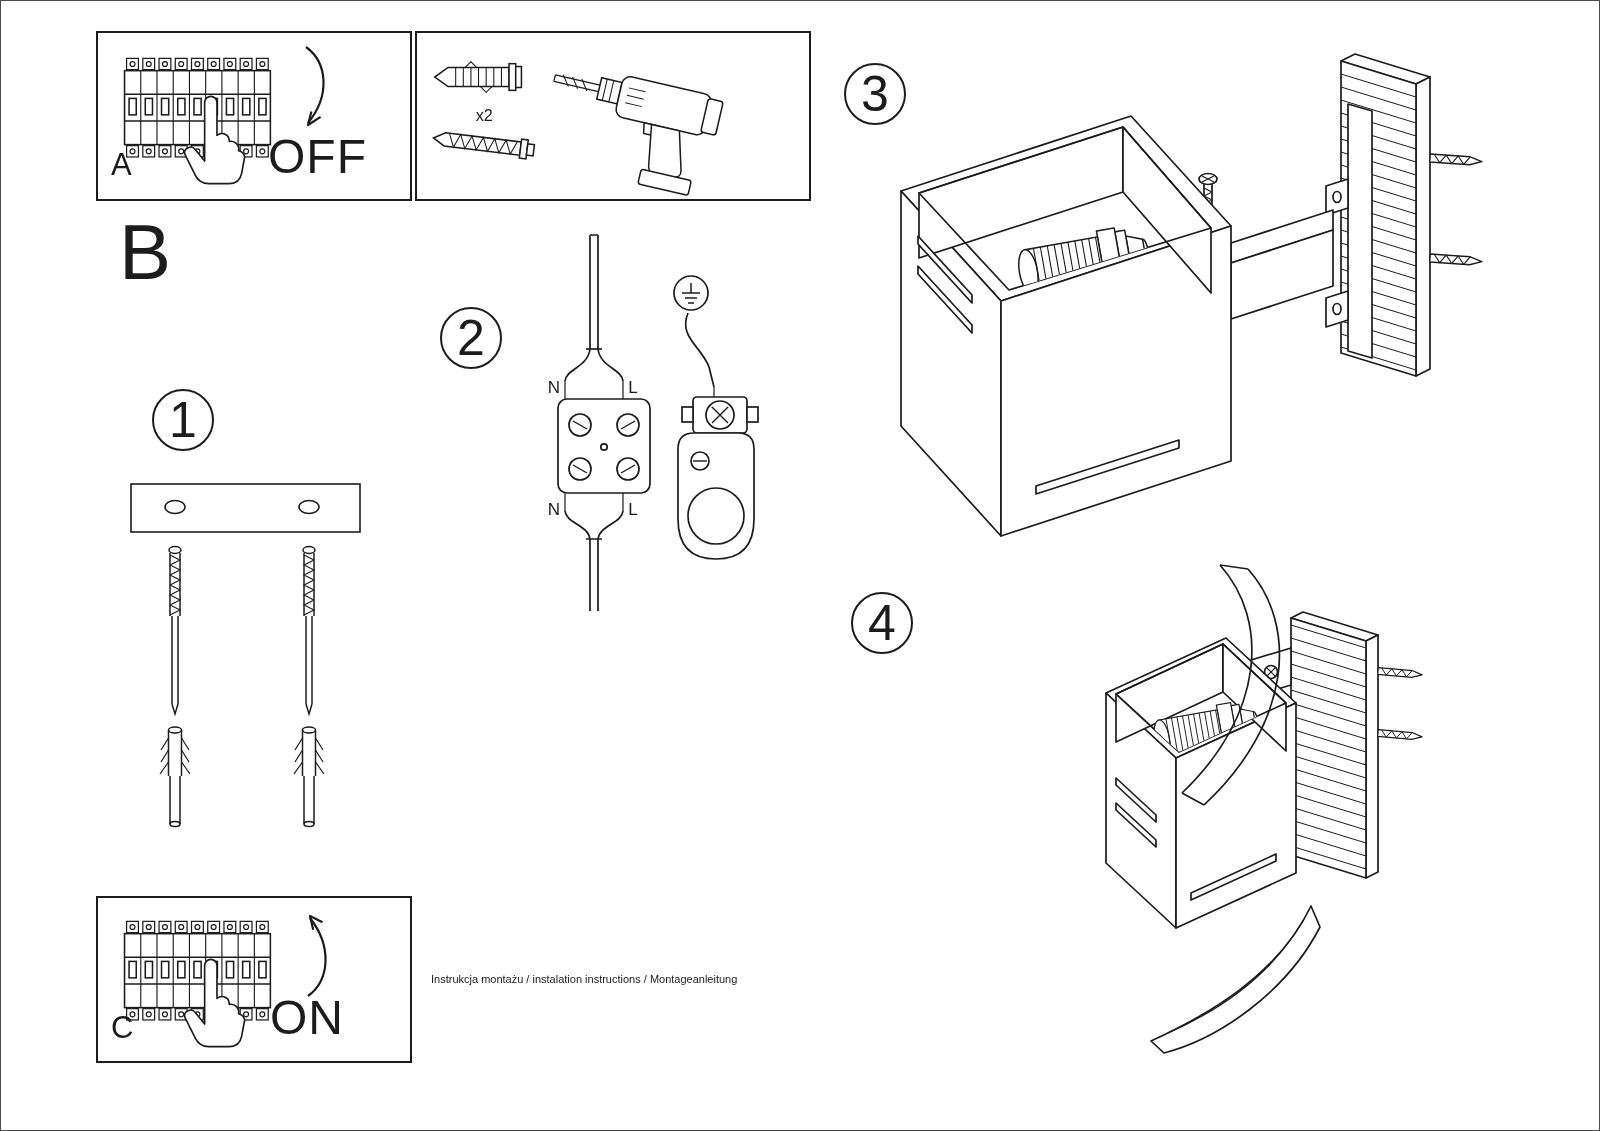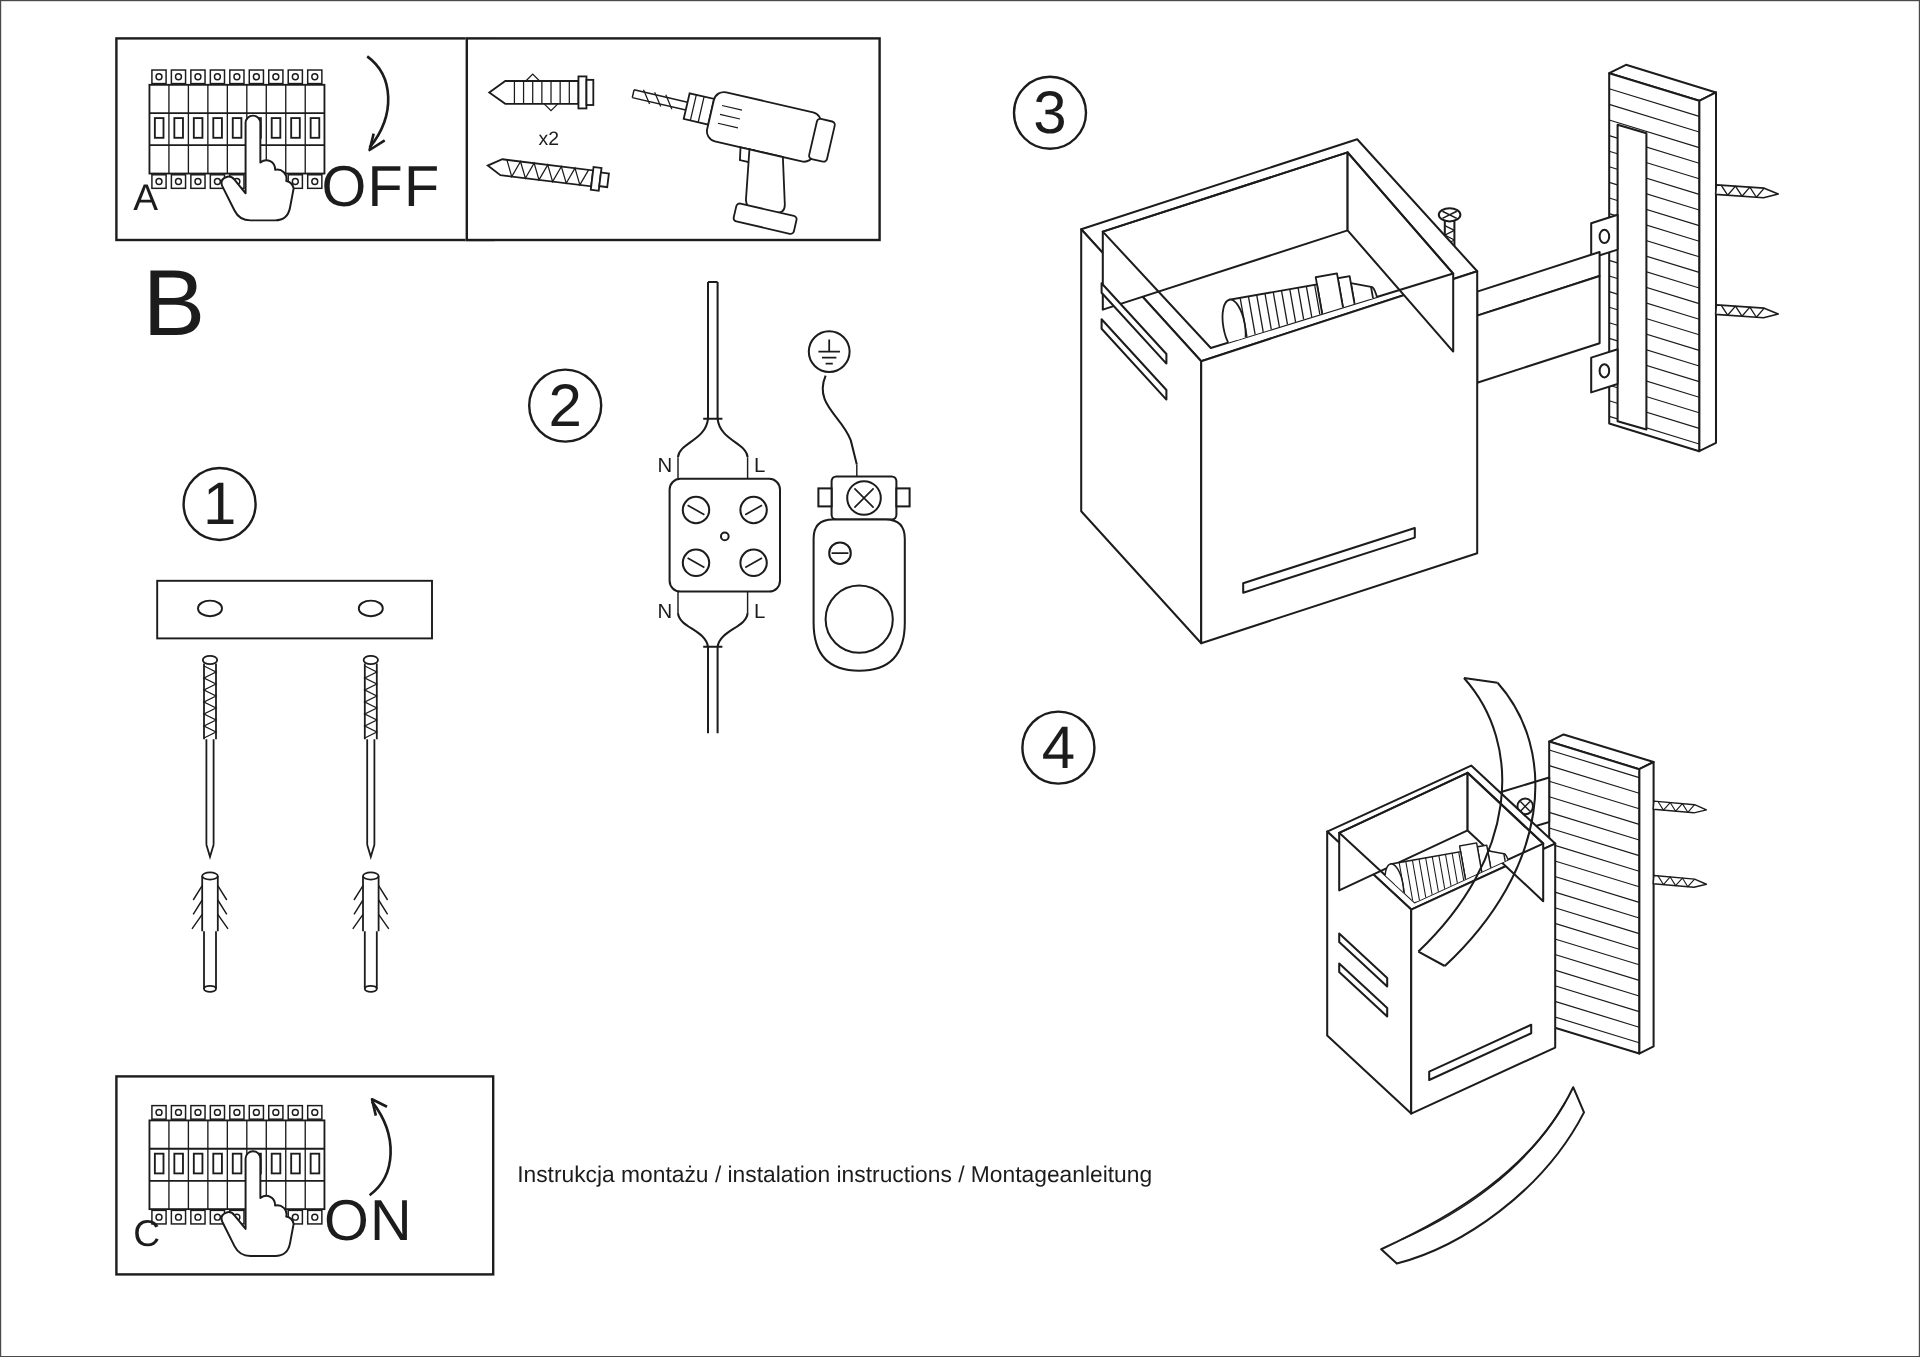--- a/index.html
+++ b/index.html
@@ -1,28 +1,28 @@
 <!DOCTYPE html>
 <html><head>
 <meta charset="utf-8">
 <style>
   *{margin:0;padding:0;box-sizing:border-box}
   body{background:#fff;font-family:"Liberation Sans",sans-serif;color:#1c1c1c}
   .sheet{position:relative;width:1600px;height:1131px;background:#fff;border:1px solid #4a4a4a;overflow:hidden}
   .box{position:absolute;border:2px solid #1c1c1c;background:#fff}
   .box-a{left:95px;top:30px;width:316px;height:170px}
-  .box-tools{left:387px;top:30px;width:346px;height:170px}
+  .box-tools{left:414px;top:30px;width:396px;height:170px}
   .box-c{left:95px;top:895px;width:316px;height:167px}
   .drawing{position:absolute}
   .state-label{position:absolute;font-size:48px;letter-spacing:1px}
   .corner-label{position:absolute;left:13px;font-size:31px}
   .letter-b{position:absolute;left:118px;top:206px;font-size:78px}
   .step-circle{position:absolute;width:62px;height:62px;border:2.5px solid #1c1c1c;border-radius:50%;
     display:flex;align-items:center;justify-content:center;font-size:50px;background:#fff;line-height:1}
-  .footer{position:absolute;left:430px;top:965px;font-size:19px;line-height:27px}
+  .footer{position:absolute;left:430px;top:965px;font-size:11px;line-height:27px}
   svg text{font-family:"Liberation Sans",sans-serif;fill:#1c1c1c;stroke:none}
 </style>
 </head>
 <body>
 
 <div class="sheet">
 
   <svg width="0" height="0" style="position:absolute" aria-hidden="true">
     <defs>
       <g id="sym-cell" fill="none" stroke="#1c1c1c" stroke-width="1.2">

